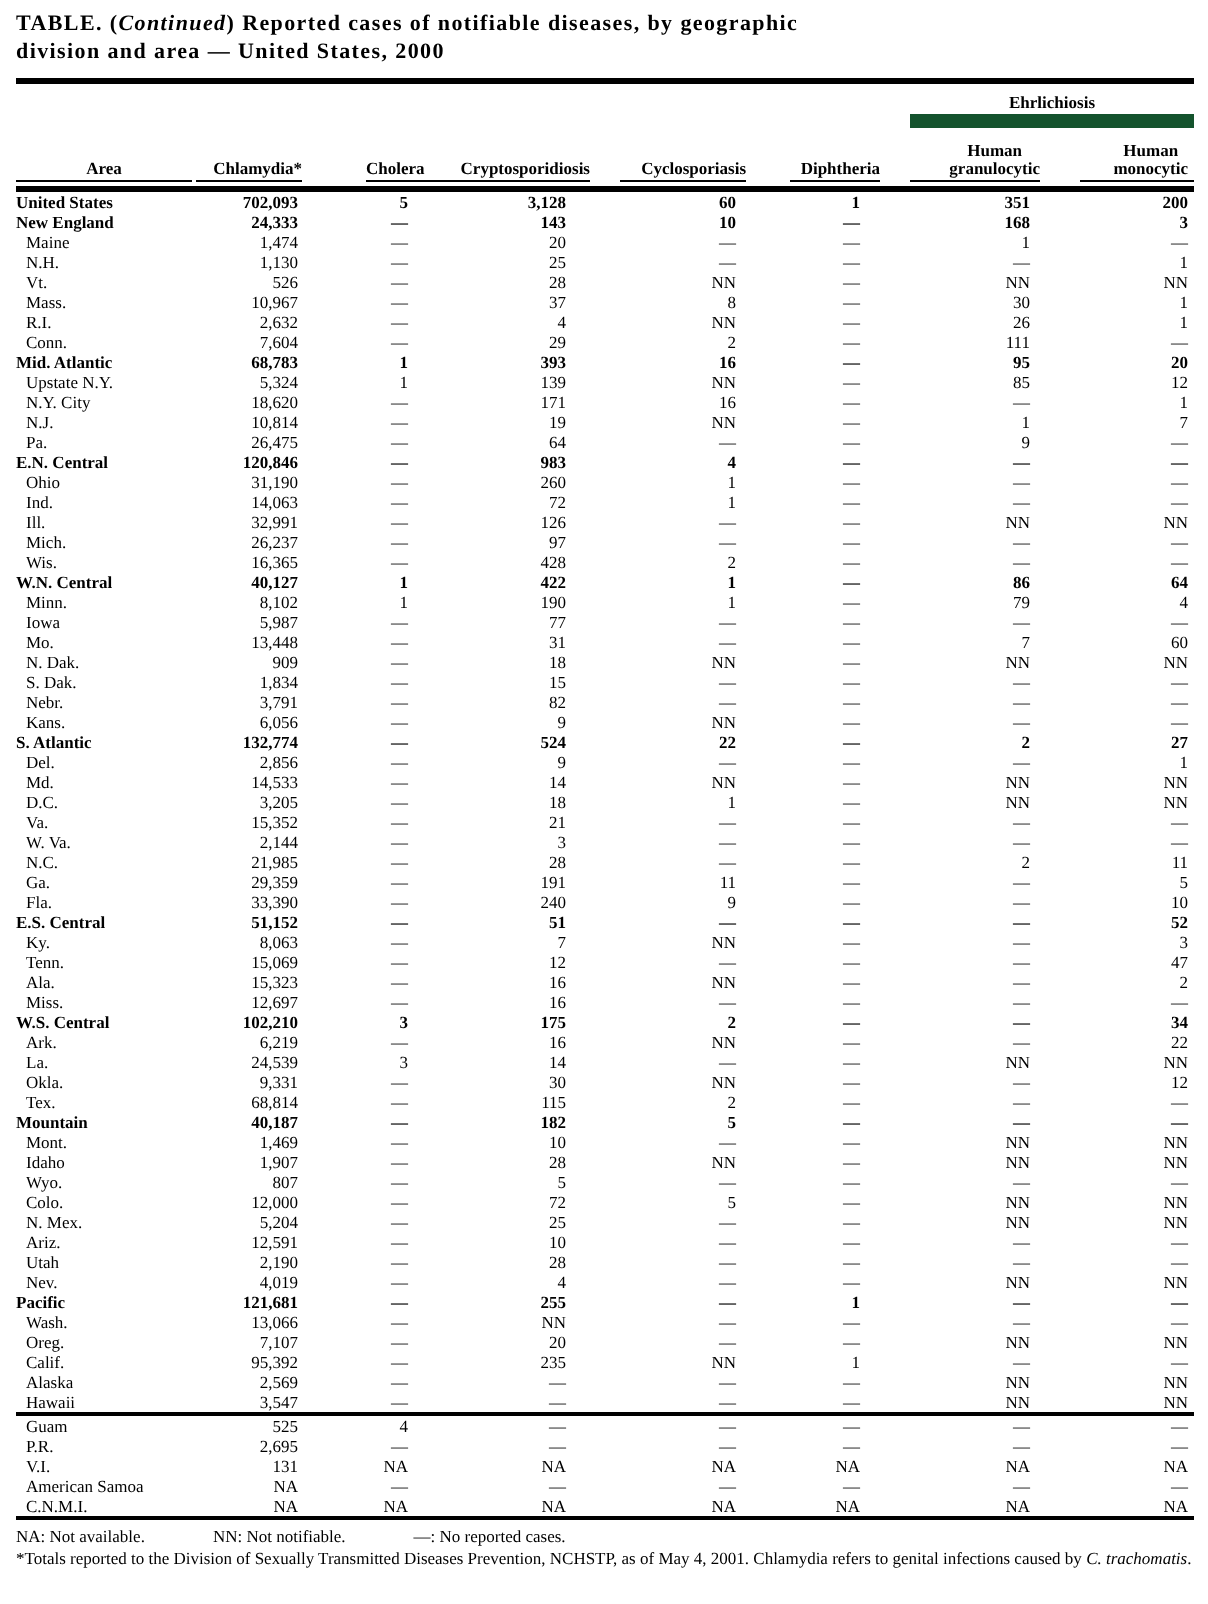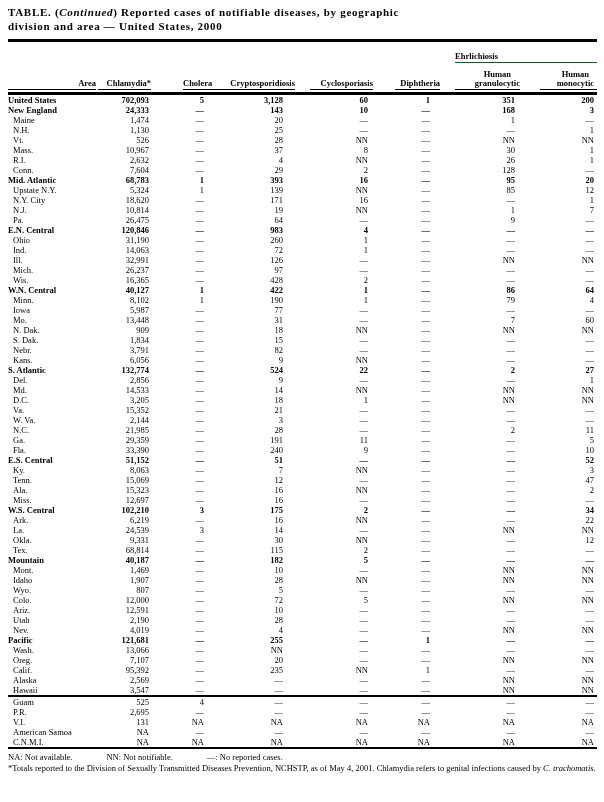--- a/index.html
+++ b/index.html
@@ -17,24 +17,24 @@
   .rule-thick { height:3px; background:#000; margin-top:6px; }
 
   
   table { border-collapse:collapse; table-layout:fixed; width:589px; margin-top:4px; }
   th, td { padding:0; font-size:8.5px; vertical-align:bottom; white-space:nowrap; }
   col.c1{width:88px;} col.c2{width:55px;} col.c3{width:54px;} col.c4{width:90px;}
   col.c5{width:78px;} col.c6{width:67px;} col.c7{width:80px;} col.c8{width:77px;}
 
   thead th { font-weight:bold; text-align:right; }
   tr.group-row th { height:17px; }
-  .group-hd { border-bottom:1px solid #14532d; text-align:left; padding-bottom:1px; margin-left:15px; }
+  .group-hd { border-bottom:7px solid #14532d; text-align:center; padding-bottom:1px; margin-left:15px; }
   tr.hd-row th { border-bottom:3px solid #000; padding-bottom:2px; height:27px; }
   .hd { border-bottom:1px solid #000; padding-bottom:1px; }
-  tr.hd-row th:nth-child(1) { text-align:right; }
+  tr.hd-row th:nth-child(1) { text-align:center; }
   tr.hd-row th:nth-child(2) .hd { margin-left:2px; }
   tr.hd-row th:nth-child(3) .hd { margin-left:32px; }
   tr.hd-row th:nth-child(4) .hd { }
   tr.hd-row th:nth-child(5) .hd { margin-left:15px; }
   tr.hd-row th:nth-child(6) .hd { margin-left:22px; }
   tr.hd-row th:nth-child(7) .hd { margin-left:15px; }
   tr.hd-row th:nth-child(8) .hd { margin-left:20px; }
   .two-line { display:inline-block; text-align:center; line-height:9px; }
   tr.hd-row th:nth-child(8) .two-line { margin-right:3px; }
 
@@ -189,21 +189,21 @@
           <td class="num">26</td>
           <td class="num">1</td>
         </tr>
         <tr>
           <td class="area indent">Conn.</td>
           <td class="num">7,604</td>
           <td class="num">—</td>
           <td class="num">29</td>
           <td class="num">2</td>
           <td class="num">—</td>
-          <td class="num">128</td>
+          <td class="num">111</td>
           <td class="num">—</td>
         </tr>
         <tr class="bold">
           <td class="area">Mid. Atlantic</td>
           <td class="num">68,783</td>
           <td class="num">1</td>
           <td class="num">393</td>
           <td class="num">16</td>
           <td class="num">—</td>
           <td class="num">95</td>
@@ -618,20 +618,30 @@
           <td class="num">—</td>
           <td class="num">—</td>
           <td class="num">—</td>
         </tr>
         <tr>
           <td class="area indent">Colo.</td>
           <td class="num">12,000</td>
           <td class="num">—</td>
           <td class="num">72</td>
           <td class="num">5</td>
+          <td class="num">—</td>
+          <td class="num">NN</td>
+          <td class="num">NN</td>
+        </tr>
+        <tr>
+          <td class="area indent">N. Mex.</td>
+          <td class="num">5,204</td>
+          <td class="num">—</td>
+          <td class="num">25</td>
+          <td class="num">—</td>
           <td class="num">—</td>
           <td class="num">NN</td>
           <td class="num">NN</td>
         </tr>
         <tr>
           <td class="area indent">Ariz.</td>
           <td class="num">12,591</td>
           <td class="num">—</td>
           <td class="num">10</td>
           <td class="num">—</td>

